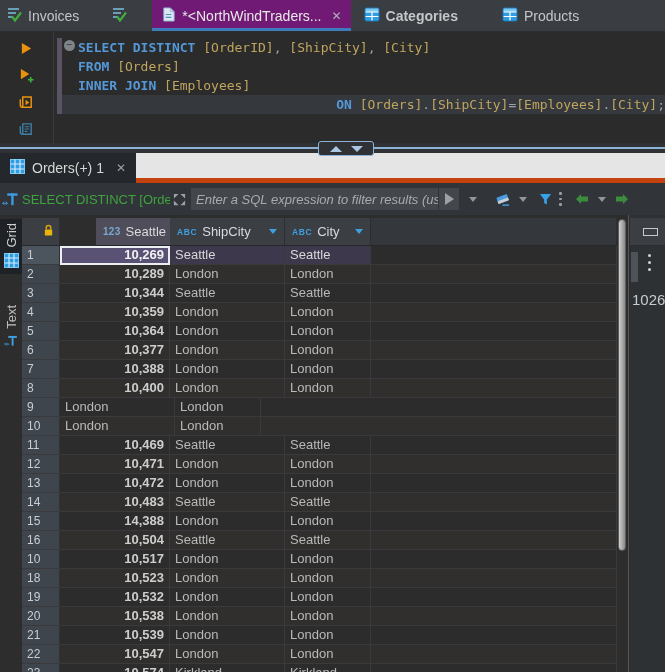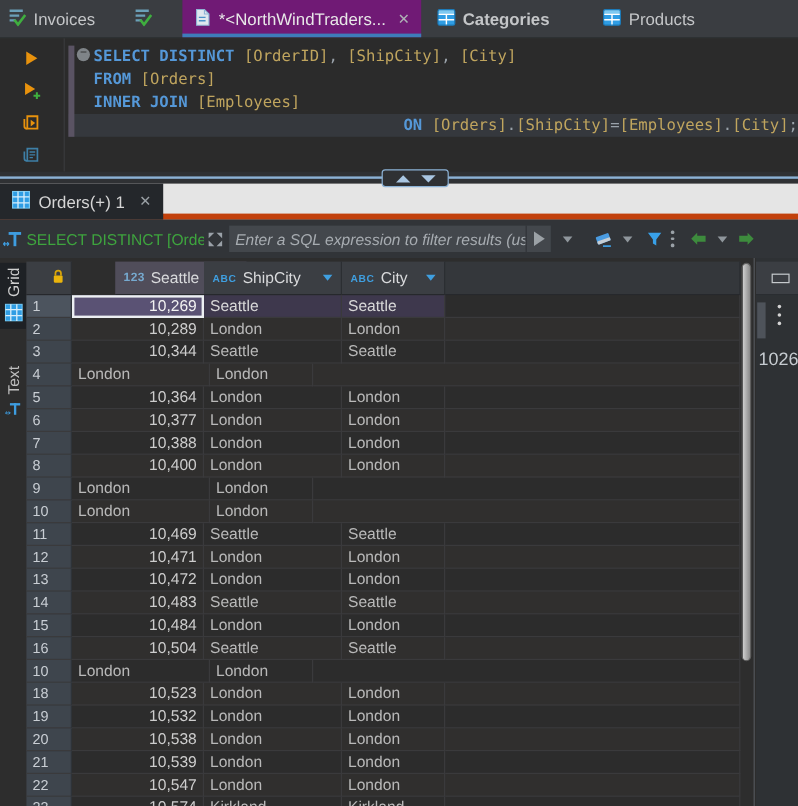--- a/index.html
+++ b/index.html
@@ -88,21 +88,21 @@
   .h-fill{left:371px;width:246px;background:#34373b;padding:0;}
   .tbadge{font-size:10px;color:#76a9cf;font-weight:bold;letter-spacing:.3px;}
   .tbadge.abc{font-size:8.5px;color:#3f9fe0;letter-spacing:.6px;}
   
   .rows{position:absolute;left:22px;top:31px;width:595px;}
   .grow{display:flex;height:19px;box-sizing:border-box;background:#2c2c2c;font-size:13px;}
   .grow.alt{background:#302f2e;}
   .grow > div{box-sizing:border-box;border-right:1px solid #3a3a3c;border-bottom:1px solid #3a3a3c;
     line-height:18px;overflow:hidden;white-space:nowrap;}
   .c-num{width:38px;background:#3e454d;color:#c9ced4;font-size:12px;padding-left:5px;border-right:1px solid #2e3338 !important;}
-  .cell.c0{width:110px;text-align:right;padding-right:5px;color:#cdcdcd;}
+  .cell.c0{width:110px;text-align:right;padding-right:5px;color:#cdcdcd;font-weight:bold;}
   .cell.c1{width:115px;padding-left:5px;color:#b9b9b9;}
   .cell.c2{width:86px;padding-left:5px;color:#b9b9b9;}
   .c-fill{flex:1;border-right:1px solid #3a3d41;}
   .grow.sel .c-num{background:#4c545e;}
   .grow.sel .cell{background:#3e384d;color:#d8d8d8;}
   .grow.sel .cell.focus{background:#5a5274;border:2px solid #eceff2;line-height:14px;padding-right:4px;color:#f2f2f2;}
   
   .vthumb{position:absolute;left:618px;top:4px;width:8px;height:332px;border-radius:4px;
     background:linear-gradient(90deg,#cfcfcf,#8a8a8a);border:1px solid #5f5f5f;box-sizing:border-box;}
   .vp-divider{position:absolute;left:628px;top:0;width:1px;height:457px;background:#53565b;}
@@ -348,20 +348,21 @@
       </div>
       <div class="grow">
         <div class="c-num">3</div>
         <div class="cell c0">10,344</div>
         <div class="cell c1">Seattle</div>
         <div class="cell c2">Seattle</div>
         <div class="c-fill"></div>
       </div>
       <div class="grow alt">
         <div class="c-num">4</div>
+        <div class="cell c0">10,359</div>
         <div class="cell c1">London</div>
         <div class="cell c2">London</div>
         <div class="c-fill"></div>
       </div>
       <div class="grow">
         <div class="c-num">5</div>
         <div class="cell c0">10,364</div>
         <div class="cell c1">London</div>
         <div class="cell c2">London</div>
         <div class="c-fill"></div>
@@ -422,34 +423,35 @@
       </div>
       <div class="grow alt">
         <div class="c-num">14</div>
         <div class="cell c0">10,483</div>
         <div class="cell c1">Seattle</div>
         <div class="cell c2">Seattle</div>
         <div class="c-fill"></div>
       </div>
       <div class="grow">
         <div class="c-num">15</div>
-        <div class="cell c0">10,484</div>
+        <div class="cell c0">14,388</div>
         <div class="cell c1">London</div>
         <div class="cell c2">London</div>
         <div class="c-fill"></div>
       </div>
       <div class="grow alt">
         <div class="c-num">16</div>
         <div class="cell c0">10,504</div>
         <div class="cell c1">Seattle</div>
         <div class="cell c2">Seattle</div>
         <div class="c-fill"></div>
       </div>
       <div class="grow">
         <div class="c-num">10</div>
+        <div class="cell c0">10,517</div>
         <div class="cell c1">London</div>
         <div class="cell c2">London</div>
         <div class="c-fill"></div>
       </div>
       <div class="grow alt">
         <div class="c-num">18</div>
         <div class="cell c0">10,523</div>
         <div class="cell c1">London</div>
         <div class="cell c2">London</div>
         <div class="c-fill"></div>

